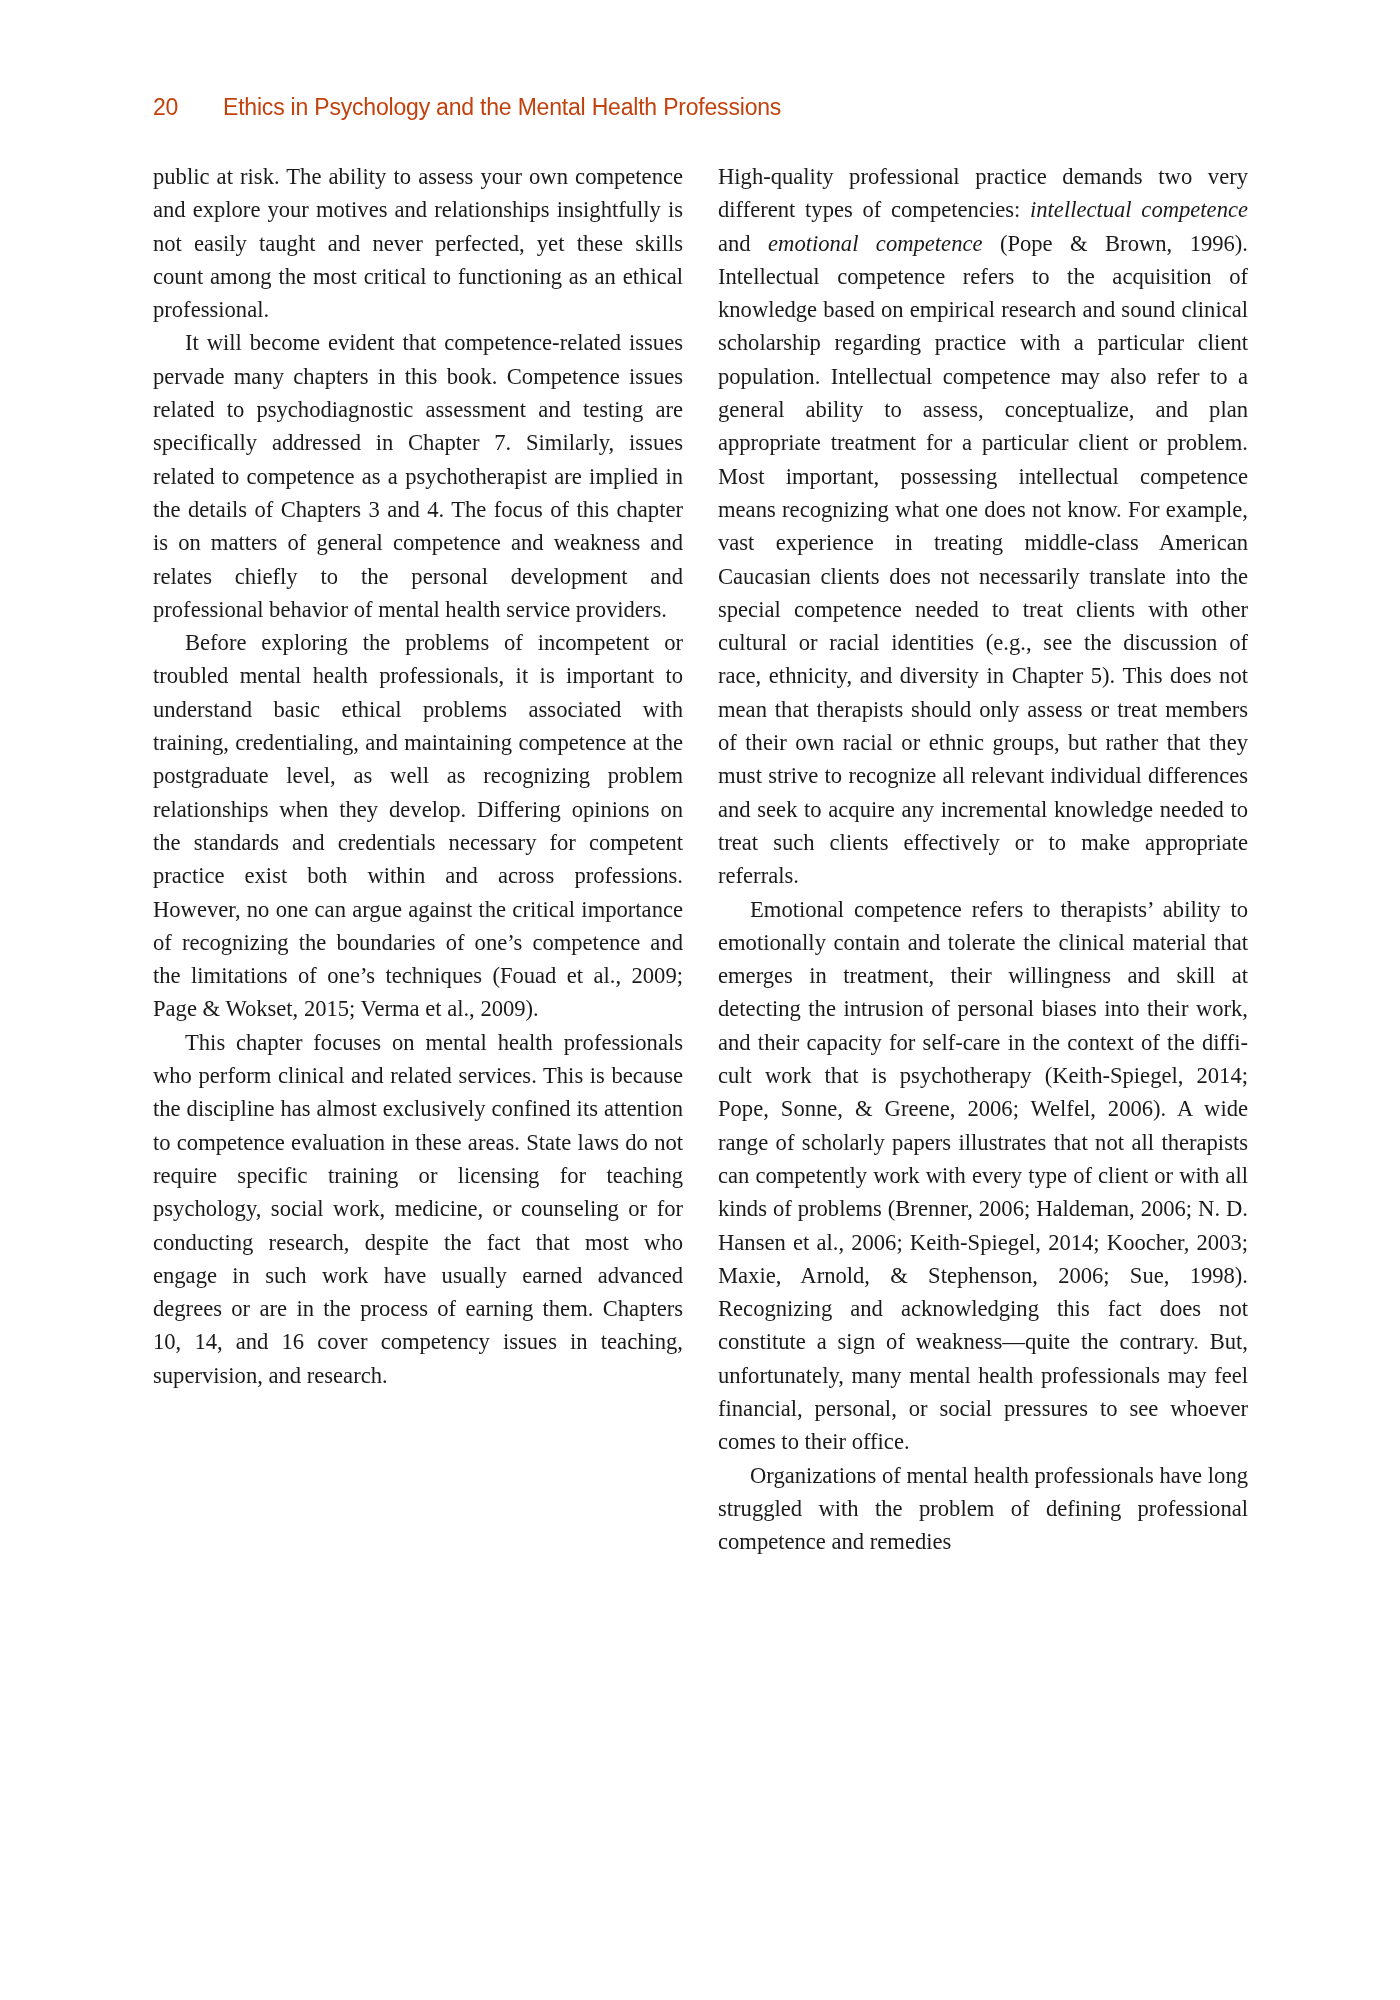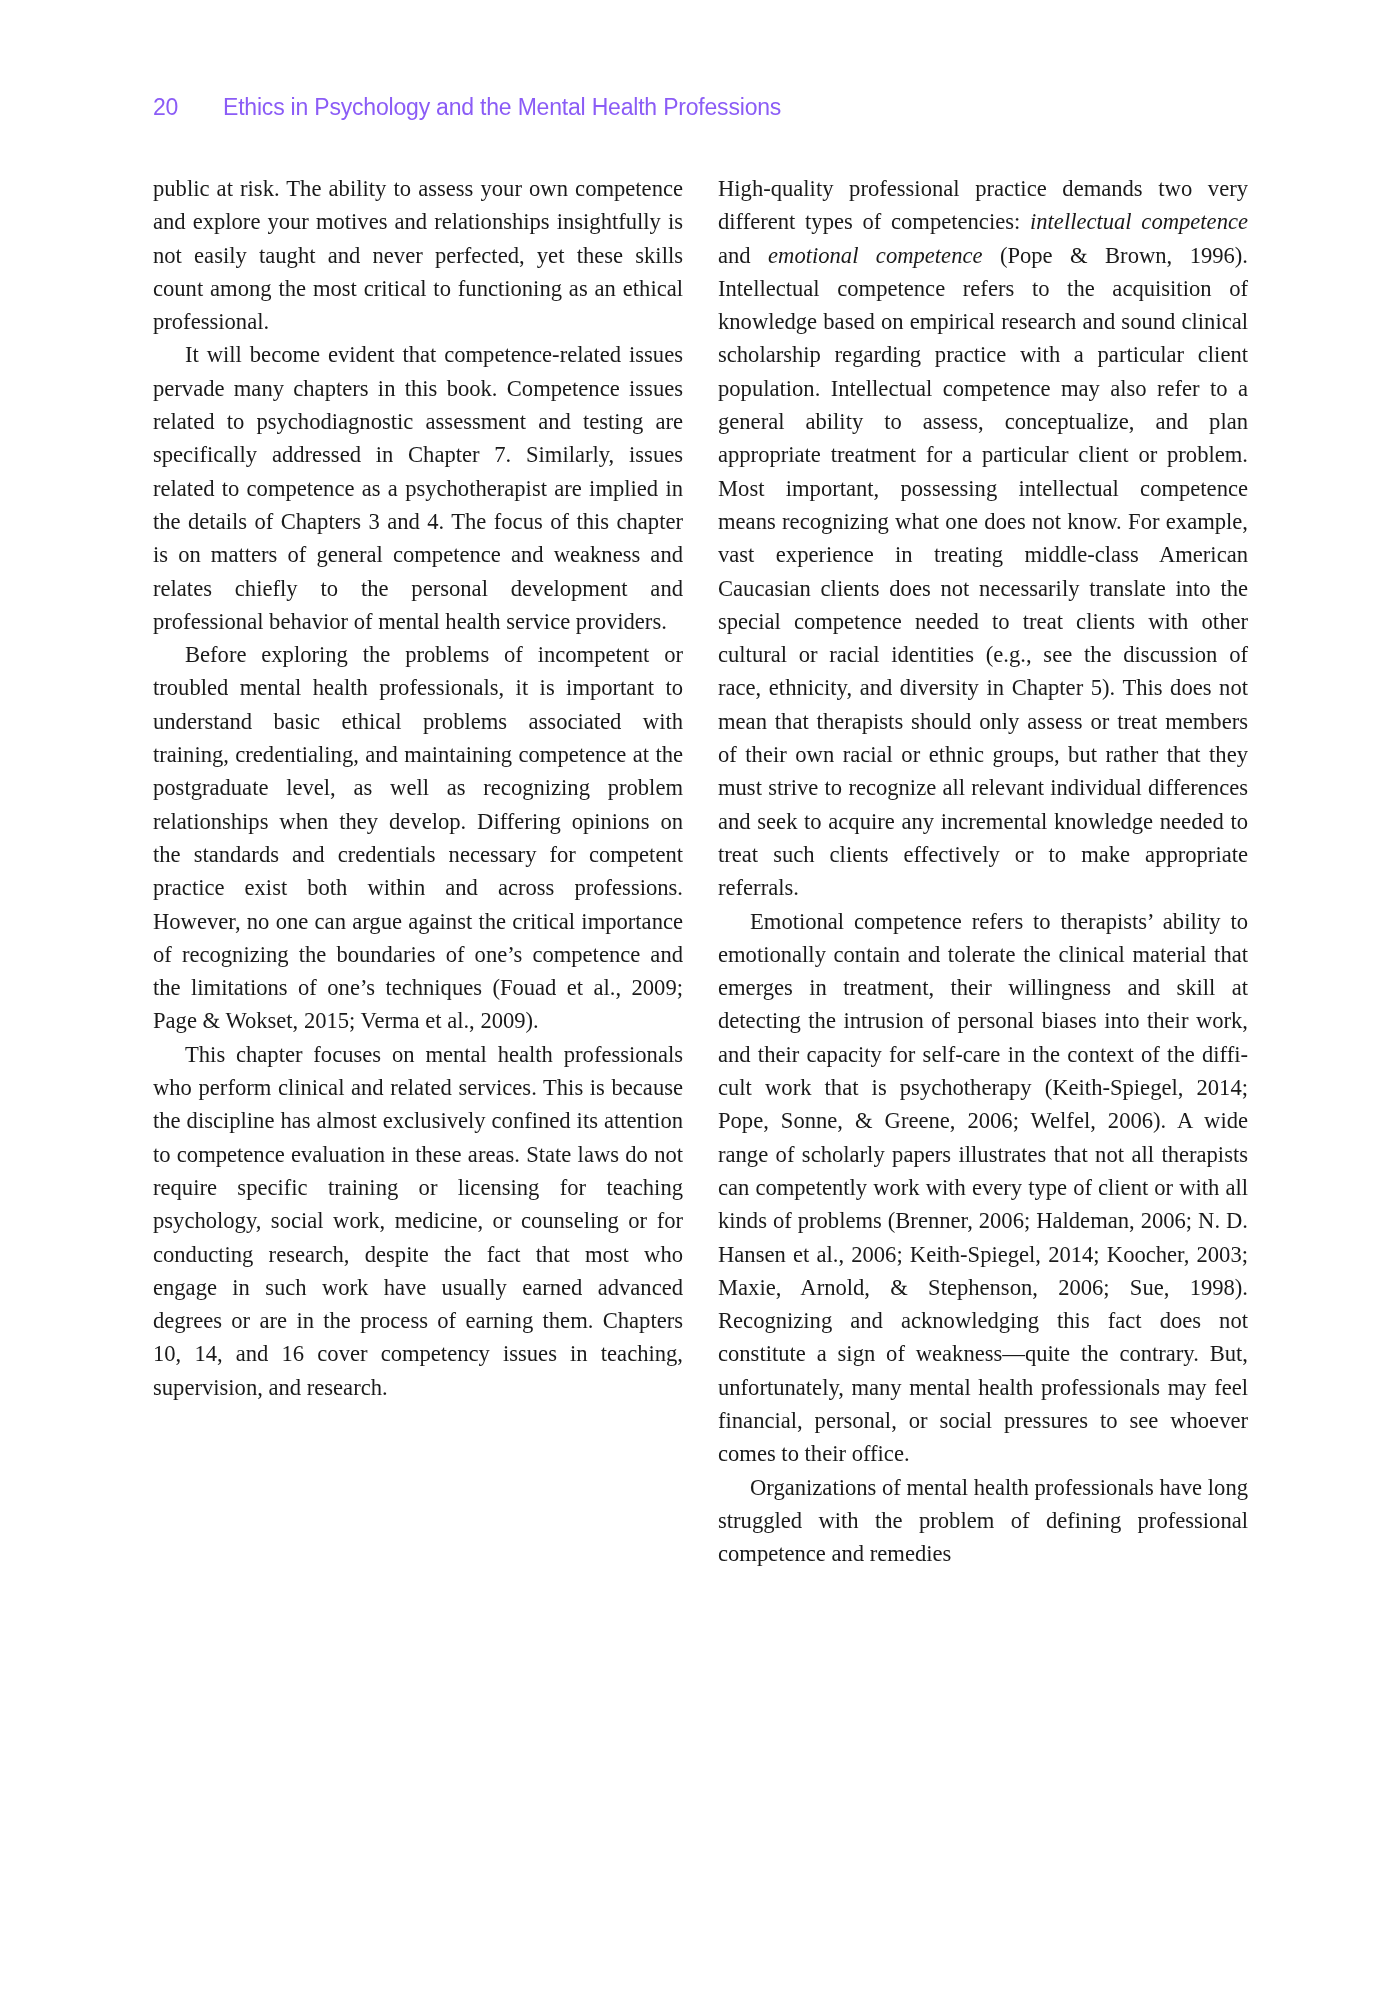--- a/index.html
+++ b/index.html
@@ -13,31 +13,31 @@
       position: relative;
       overflow: hidden;
       color: #1a1a1a;
     }
     .running-head {
       position: absolute;
       top: 94px;
       left: 153px;
       font-family: "Liberation Sans", "DejaVu Sans", sans-serif;
       font-size: 23px;
-      color: #8b5cf6;
+      color: #c2410c;
       white-space: nowrap;
       letter-spacing: -0.2px;
     }
     .running-head .page-num {
       display: inline-block;
       width: 70px;
     }
     .column {
       position: absolute;
-      top: 172px;
+      top: 160px;
       width: 530px;
       font-family: "Liberation Serif", "DejaVu Serif", serif;
       font-size: 22.6px;
       line-height: 33.3px;
       text-align: justify;
       hyphens: manual;
     }
     .col-left { left: 153px; }
     .col-right { left: 718px; }
     p {

